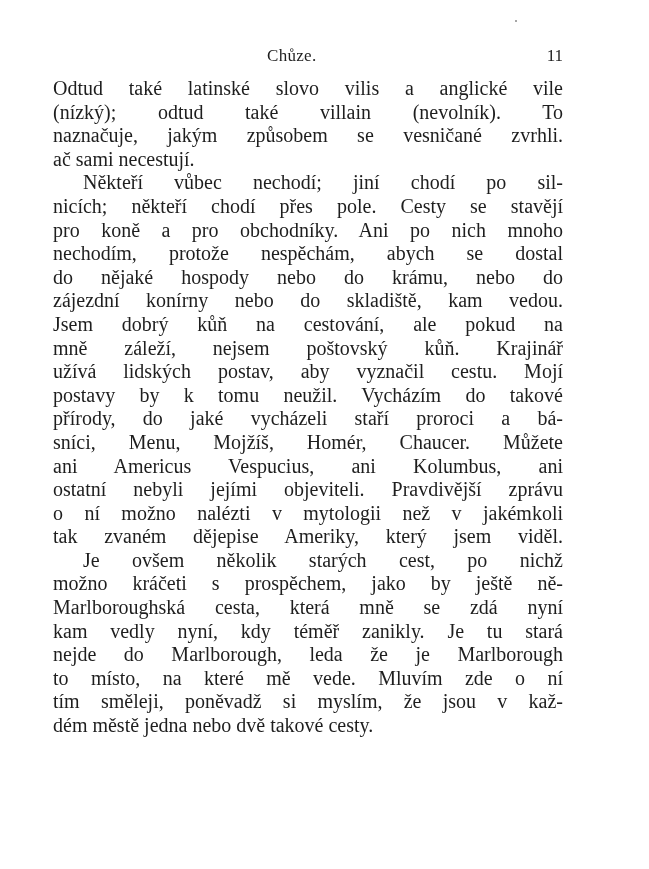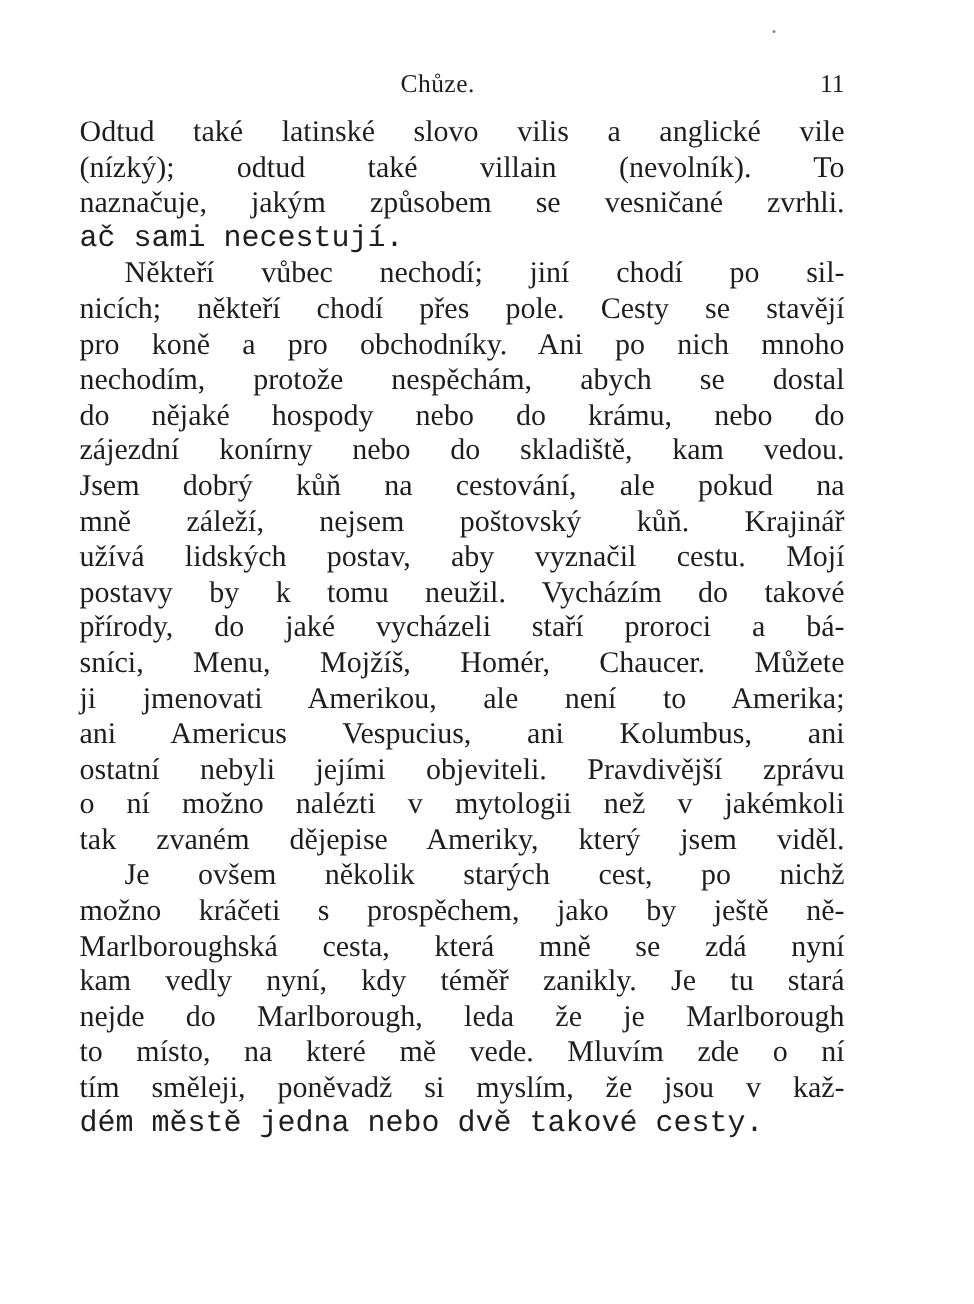--- a/index.html
+++ b/index.html
@@ -13,21 +13,21 @@
     font-size: 17px; line-height: 24px;
   }
   .running-title { position: absolute; left: 214px; top: 0; letter-spacing: 0.3px; }
   .page-number { position: absolute; right: 0; top: 0; }
   .stray-mark { position: absolute; left: 515px; top: 20px; width: 2px; height: 2px; background: #888; border-radius: 1px; }
   .body-text {
     position: absolute; top: 77px; left: 53px; width: 510px;
     font-size: 20px; line-height: 23.6px;
   }
   .line { display: block; white-space: nowrap; text-align: justify; text-align-last: justify; height: 23.6px; }
-  .line.last { text-align-last: left; font-family: Liberation Mono, monospace; }
+  .line.last { text-align-last: left; }
   .line.indent { padding-left: 30px; }
 </style>
 </head>
 <body>
 
 <div class="page">
   <div class="stray-mark"></div>
   <div class="running-head">
     <span class="running-title">Chůze.</span>
     <span class="page-number">11</span>
@@ -43,21 +43,20 @@
     <span class="line">pro koně a pro obchodníky. Ani po nich mnoho</span>
     <span class="line">nechodím, protože nespěchám, abych se dostal</span>
     <span class="line">do nějaké hospody nebo do krámu, nebo do</span>
     <span class="line">zájezdní konírny nebo do skladiště, kam vedou.</span>
     <span class="line">Jsem dobrý kůň na cestování, ale pokud na</span>
     <span class="line">mně záleží, nejsem poštovský kůň. Krajinář</span>
     <span class="line">užívá lidských postav, aby vyznačil cestu. Mojí</span>
     <span class="line">postavy by k tomu neužil. Vycházím do takové</span>
     <span class="line">přírody, do jaké vycházeli staří proroci a bá-</span>
     <span class="line">sníci, Menu, Mojžíš, Homér, Chaucer. Můžete</span>
-    <span class="line">ji jmenovati Amerikou, ale není to Amerika;</span>
     <span class="line">ani Americus Vespucius, ani Kolumbus, ani</span>
     <span class="line">ostatní nebyli jejími objeviteli. Pravdivější zprávu</span>
     <span class="line">o ní možno nalézti v mytologii než v jakémkoli</span>
     <span class="line">tak zvaném dějepise Ameriky, který jsem viděl.</span>
     <span class="line indent">Je ovšem několik starých cest, po nichž</span>
     <span class="line">možno kráčeti s prospěchem, jako by ještě ně-</span>
     <span class="line">Marlboroughská cesta, která mně se zdá nyní</span>
     <span class="line">kam vedly nyní, kdy téměř zanikly. Je tu stará</span>
     <span class="line">nejde do Marlborough, leda že je Marlborough</span>
     <span class="line">to místo, na které mě vede. Mluvím zde o ní</span>

